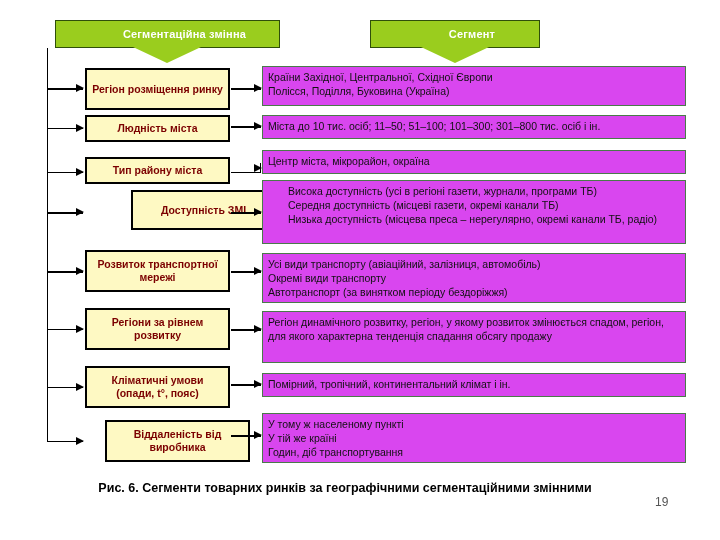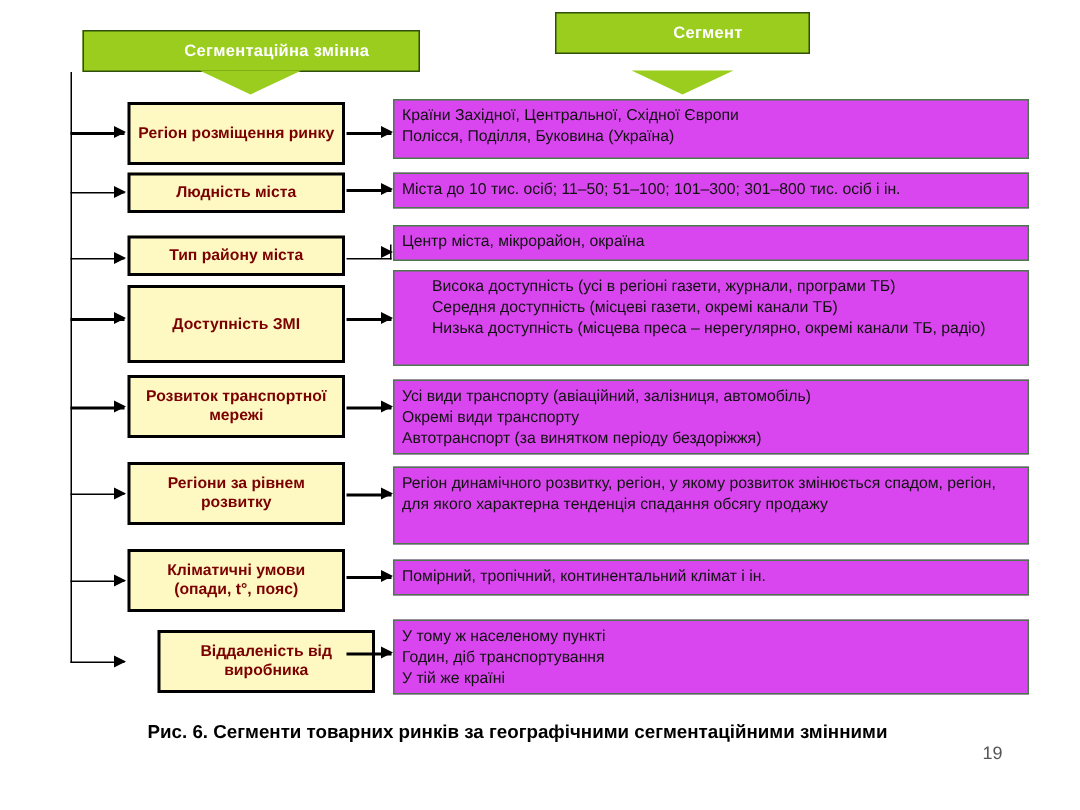--- a/index.html
+++ b/index.html
@@ -32,21 +32,21 @@
     font-size: 11px;
     display: flex;
     align-items: center;
     justify-content: center;
     text-align: center;
     box-sizing: border-box;
     letter-spacing: .2px;
     padding-left: 34px;
   }
   .hdr-var  { left: 55px;  top: 20px; width: 225px; height: 28px; }
-  .hdr-seg  { left: 370px; top: 8px; width: 170px; height: 28px; }
+  .hdr-seg  { left: 370px; top: 20px; width: 170px; height: 28px; }
 
   .chev {
     position: absolute;
     width: 0; height: 0;
     border-left: 34px solid transparent;
     border-right: 34px solid transparent;
     border-top: 16px solid #9ACD1E;
   }
   .chev-var { left: 133px; top: 47px; }
   .chev-seg { left: 421px; top: 47px; }
@@ -208,21 +208,21 @@
     <span class="head" style="top:-8px;"></span>
     <span class="elbow" style="left:29px;top:-9px;height:10px;"></span>
   </div>
   <div class="sbox" style="top:150px;height:24px;">
     <span class="ln">Центр міста, мікрорайон, окраїна</span>
   </div>
 
   <div class="branch thick" style="top:212px;width:36px;">
     <span class="head"></span>
   </div>
-  <div class="vbox" style="top:190px;height:52px;">
+  <div class="vbox" style="top:190px;height:40px;margin-left:46px;">
     <span>Доступність ЗМІ</span>
   </div>
   <div class="conn thick" style="left:231px;top:212px;width:30px;">
     <span class="head"></span>
   </div>
   <div class="sbox" style="top:180px;height:64px;padding-left:25px;">
     <span class="ln">Висока доступність (усі в регіоні газети, журнали, програми ТБ)</span>
     <span class="ln">Середня доступність (місцеві газети, окремі канали ТБ)</span>
     <span class="ln wrap">Низька доступність (місцева преса – нерегулярно, окремі канали ТБ, радіо)</span>
   </div>
@@ -272,20 +272,20 @@
     <span class="head"></span>
   </div>
   <div class="vbox" style="top:420px;height:42px;margin-left:20px;">
     <span>Віддаленість від виробника</span>
   </div>
   <div class="conn thick" style="left:231px;top:435px;width:30px;">
     <span class="head"></span>
   </div>
   <div class="sbox" style="top:413px;height:50px;">
     <span class="ln">У тому ж населеному пункті</span>
+    <span class="ln">У тій же країні</span>
     <span class="ln">Годин, діб транспортування</span>
-    <span class="ln">У тій же країні</span>
   </div>
 
   <div class="caption">Рис. 6. Сегменти товарних ринків за географічними сегментаційними змінними</div>
   <div class="pagenum">19</div>
 
 </div>
 
 </body></html>

